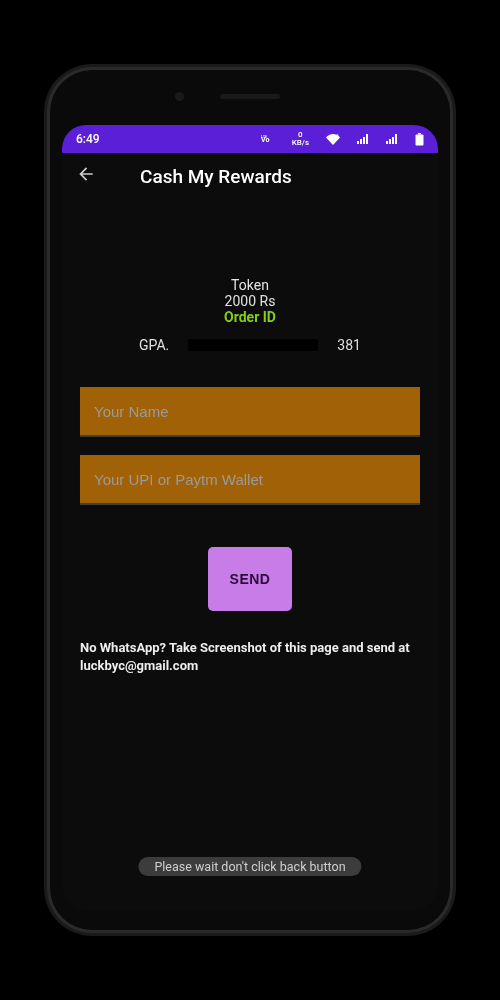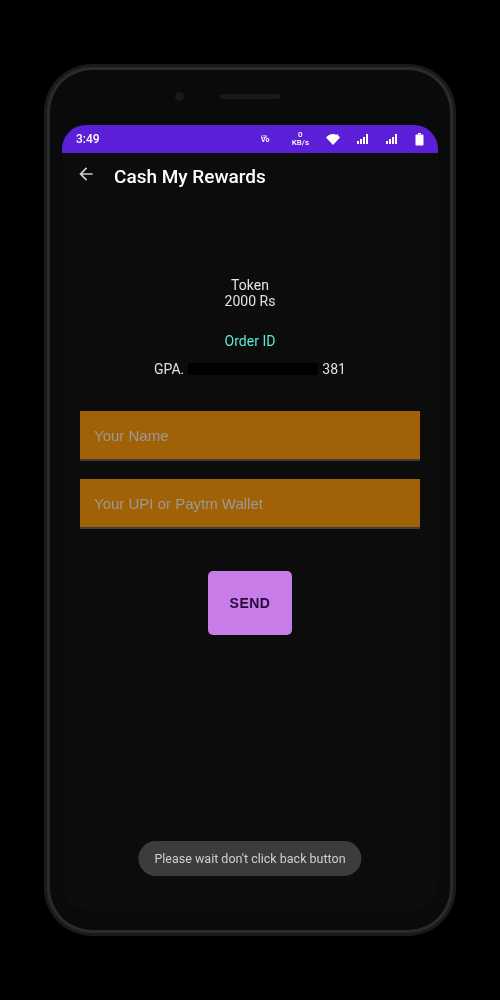--- a/index.html
+++ b/index.html
@@ -91,50 +91,50 @@
     display: flex;
     align-items: center;
     padding: 0 14px;
     gap: 18px;
   }
   .back-icon { color: #ccc; }
   .appbar-title {
     color: #fff;
     font-size: 19px;
     font-weight: 500;
+    margin-left: 26px;
   }
   .content {
     padding: 0 18px;
     color: #e0e0e0;
     text-align: center;
   }
   .label {
     font-size: 14px;
     font-weight: 400;
     color: #e5e5e5;
     margin-top: 78px;
   }
   .value {
     font-size: 14px;
     color: #e0e0e0;
   }
   .label2 {
     font-size: 14px;
-    font-weight: 400;
-    color: #5eead4;
-    margin-top: 24px;
+    font-weight: 700;
+    color: #84cc16;
   }
   .order-row {
     margin-top: 12px;
     font-size: 14px;
     color: #e0e0e0;
     display: flex;
     justify-content: center;
     align-items: center;
-    gap: 4px;
+    gap: 19px;
   }
   .redact {
     display: inline-block;
     width: 130px;
     height: 12px;
     background: #000;
     border-radius: 2px;
   }
   .input-wrap {
     margin-top: 34px;
@@ -174,40 +174,40 @@
     line-height: 1.4;
   }
   .toast {
     position: absolute;
     left: 50%;
     bottom: 34px;
     transform: translateX(-50%);
     background: #3c3c3c;
     color: #cfcfcf;
     font-size: 12.5px;
-    padding: 10px 16px;
+    padding: 2px 16px;
     border-radius: 18px;
     white-space: nowrap;
   }
   .kbps { font-size: 8px; line-height: 1; text-align: center; }
 </style>
 </head>
 <body>
 
 <div class="side-button"></div>
 <div class="side-button2"></div>
 
 <div class="phone-frame">
   <div class="camera"></div>
   <div class="speaker"></div>
 
   <div class="screen">
 
     <div class="statusbar">
-      <span>3:49</span>
+      <span>6:49</span>
       <div class="status-right">
         <svg width="14" height="10" viewBox="0 0 14 10">
             <text x="0" y="8" font-size="7" fill="#fff" font-weight="bold">Vo</text>
             <text x="0" y="4" font-size="4" fill="#fff">LTE</text>
           </svg>
         <div class="kbps">
           <div>0</div>
           <div>KB/s</div>
         </div>
         <svg width="14" height="11" viewBox="0 0 14 11">
@@ -250,18 +250,19 @@
       <div class="input-wrap">
         <input class="text-input" type="text" placeholder="Your Name" style="">
       </div>
 
       <div class="input-wrap second">
         <input class="text-input" type="text" placeholder="Your UPI or Paytm Wallet" style="">
       </div>
 
       <button class="send-btn">SEND</button>
 
+      <div class="footer-text">No WhatsApp? Take Screenshot of this page and send at luckbyc@gmail.com</div>
     </div>
 
     <div class="toast">Please wait don't click back button</div>
 
   </div>
 </div>
 
 </body></html>

